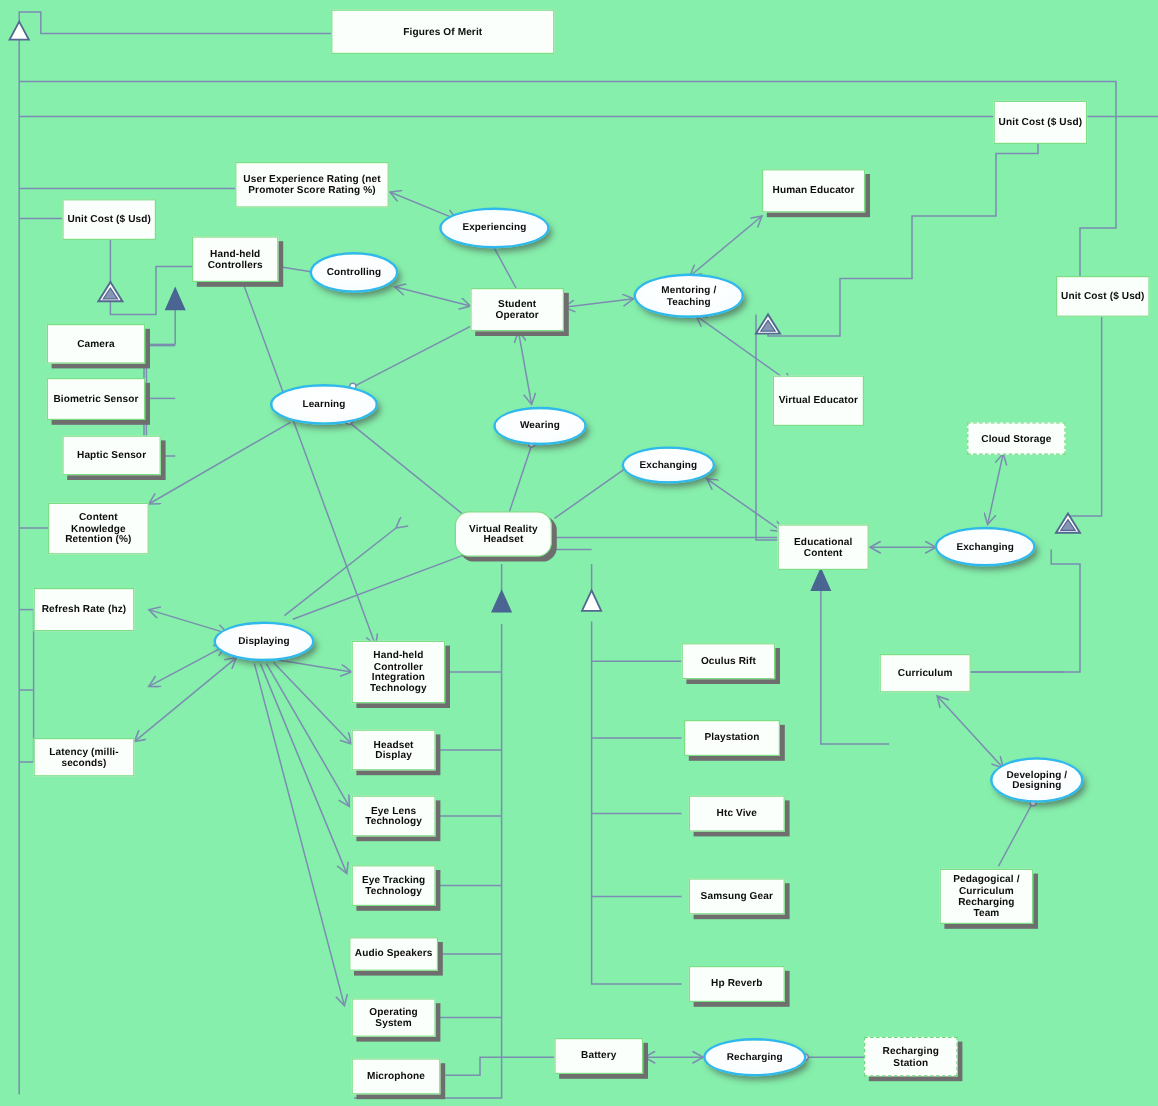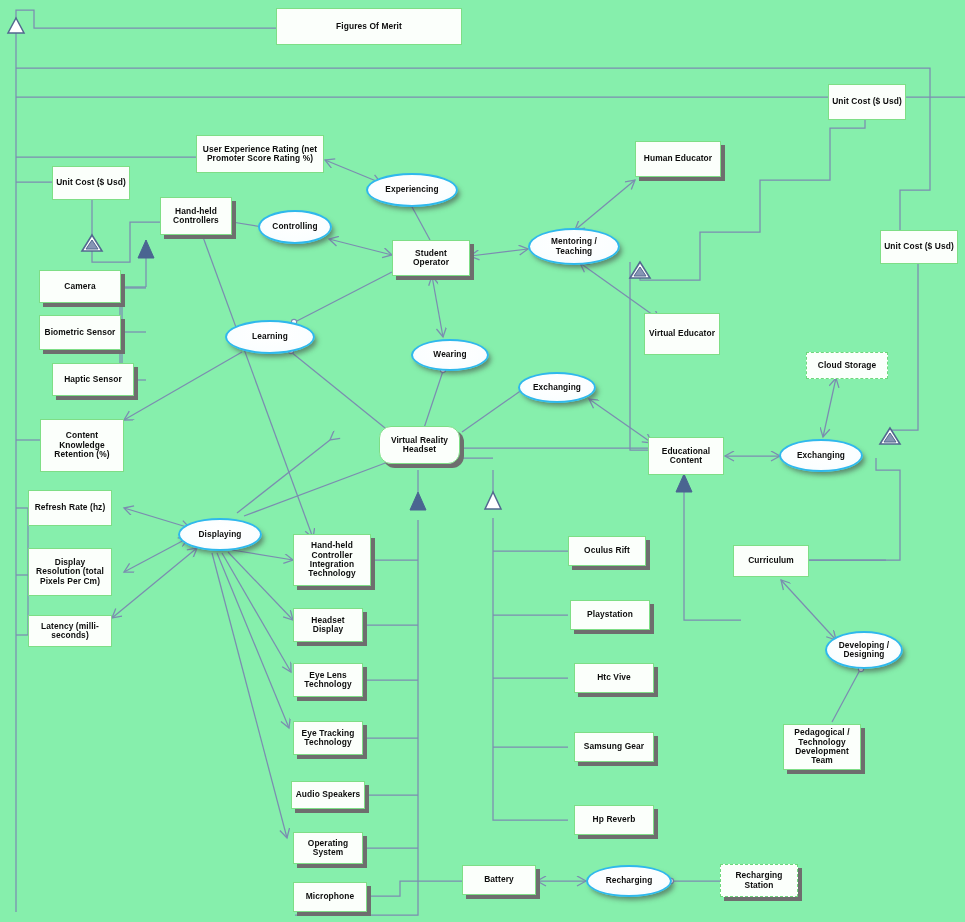--- a/index.html
+++ b/index.html
@@ -196,31 +196,28 @@
   </div>
 
   <div class="node block plain req" style="left:52px;top:166px;width:78px;height:34px;">
     <span class="nlabel">Unit Cost ($ Usd)</span>
   </div>
 
   <div class="node block plain req" style="left:880px;top:230px;width:78px;height:34px;">
     <span class="nlabel">Unit Cost ($ Usd)</span>
   </div>
 
-  <div class="node block plain req" style="left:40px;top:419px;width:84px;height:53px;">
+  <div class="node block plain req" style="left:40px;top:419px;width:84px;height:43px;">
     <span class="nlabel">Content Knowledge Retention (%)</span>
   </div>
 
   <div class="node block plain req" style="left:28px;top:490px;width:84px;height:36px;">
     <span class="nlabel">Refresh Rate (hz)</span>
   </div>
 
-  <div class="node block plain req" style="left:28px;top:548px;width:84px;height:48px;">
-    <span class="nlabel">Display Resolution (total Pixels Per Cm)</span>
-  </div>
 
   <div class="node block plain req" style="left:28px;top:615px;width:84px;height:32px;">
     <span class="nlabel">Latency (milli-seconds)</span>
   </div>
 
   <div class="node block plain req" style="left:644px;top:313px;width:76px;height:42px;">
     <span class="nlabel">Virtual Educator</span>
   </div>
 
   <div class="node block plain req" style="left:648px;top:437px;width:76px;height:38px;">
@@ -261,21 +258,21 @@
 
   <div class="node block shadow" style="left:635px;top:141px;width:86px;height:36px;">
     <span class="nlabel">Human Educator</span>
   </div>
 
   <div class="node block shadow" style="left:379px;top:426px;width:81px;height:38px;border-radius:12px;">
     <span class="nlabel">Virtual Reality Headset</span>
   </div>
 
   <div class="node block shadow" style="left:783px;top:724px;width:78px;height:46px;">
-    <span class="nlabel">Pedagogical / Technology Development Team</span>
+    <span class="nlabel">Pedagogical / Curriculum Recharging Team</span>
   </div>
 
   <div class="node block shadow" style="left:293px;top:534px;width:78px;height:52px;">
     <span class="nlabel">Hand-held Controller Integration Technology</span>
   </div>
 
   <div class="node block shadow" style="left:293px;top:608px;width:70px;height:34px;">
     <span class="nlabel">Headset Display</span>
   </div>
 

